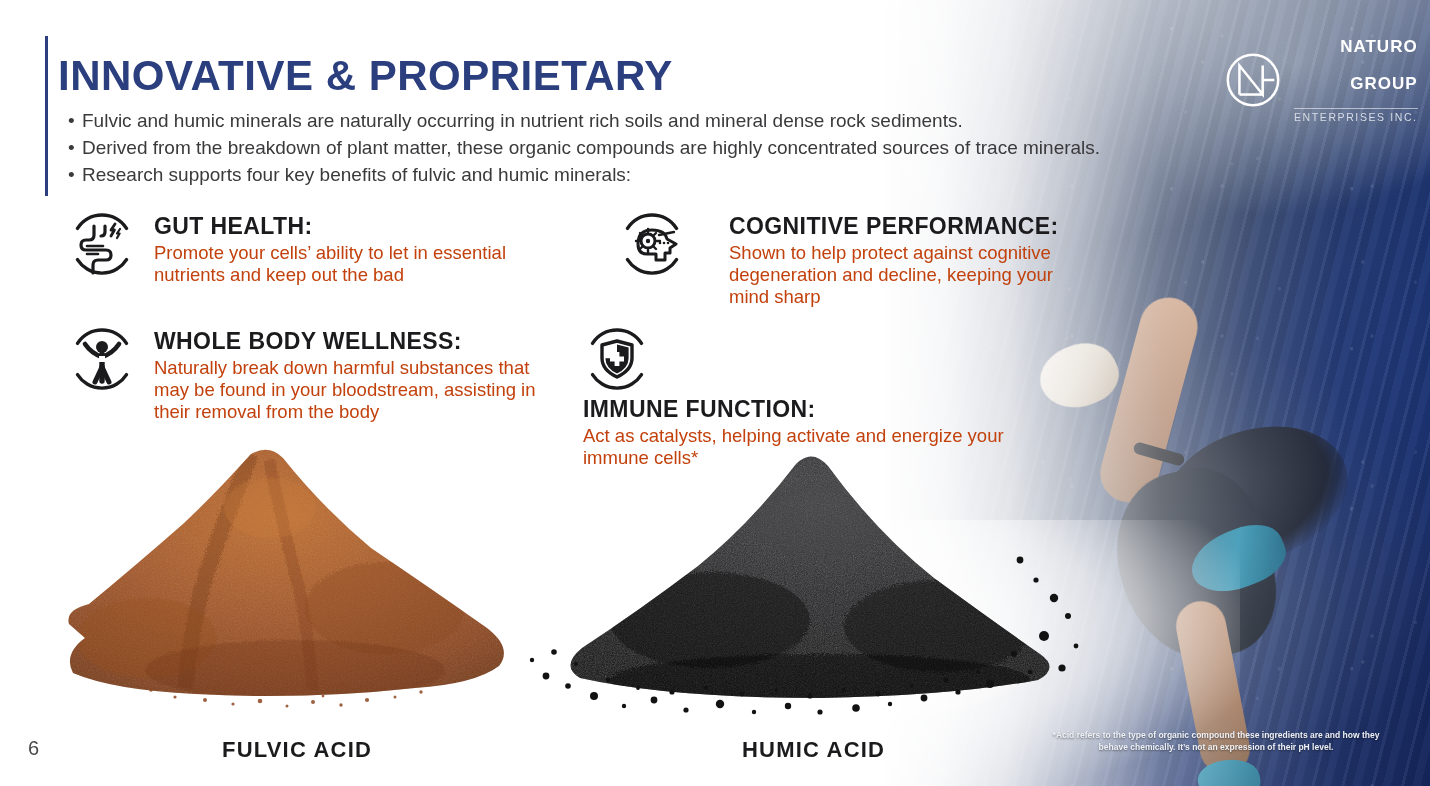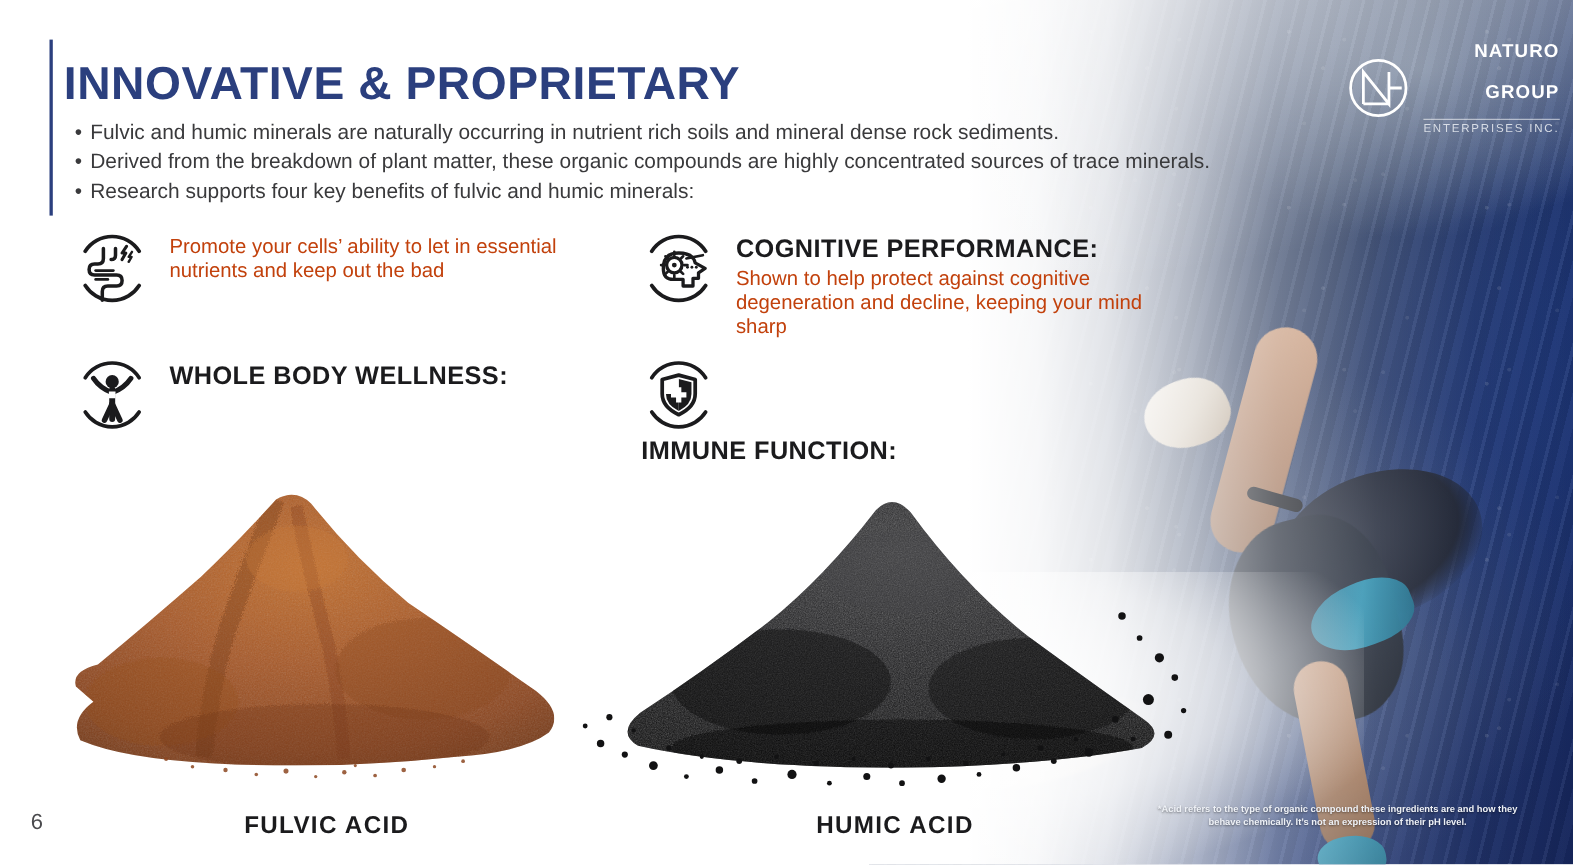--- a/index.html
+++ b/index.html
@@ -123,21 +123,21 @@
   .bullet{
     display:flex;align-items:flex-start;font-size:19px;line-height:26px;
     color:#3a3a3c;margin-bottom:1px;
   }
   .bullet .dot{width:14px;flex:0 0 14px;color:#3a3a3c;}
   .bullet .txt{flex:1;}
 
   
   .benefit{position:absolute;display:flex;align-items:flex-start;}
   .b1{left:68px;top:210px;width:480px;}
-  .b2{left:583px;top:210px;width:470px;}
+  .b2{left:618px;top:210px;width:470px;gap:25px;}
   .b3{left:68px;top:325px;width:480px;}
   .b4{left:583px;top:325px;width:470px;flex-direction:column;}
   .b-icon{flex:0 0 68px;width:68px;height:68px;margin-right:18px;}
   .b-icon svg{display:block;width:68px;height:68px;}
   .b-text{padding-top:3px;}
   .b-head{
     font-size:23px;font-weight:bold;letter-spacing:.4px;color:#1b1b1d;
     line-height:27px;margin-bottom:2px;
   }
   .b-body{font-size:18.5px;line-height:22px;color:#c2410c;}
@@ -240,20 +240,21 @@
         <path d="M34 5 a29 29 0 0 1 24.5 13.4 M58.5 49.6 A29 29 0 0 1 9.5 49.6 M9.5 18.4 A29 29 0 0 1 34 5" fill="none" stroke="#1b1b1d" stroke-width="3.4" stroke-linecap="round"></path>
         <path d="M26 16 L26 25 q0 5 -5 5 h-3 q-5 0 -5 5 t5 5 h20 q5 0 5 5 t-5 5 h-8 q-5 0 -5 5 v8" fill="none" stroke="#1b1b1d" stroke-width="3.2" stroke-linecap="round" stroke-linejoin="round"></path>
         <path d="M37 16 L37 22 q0 4 -4 4" fill="none" stroke="#1b1b1d" stroke-width="3.2" stroke-linecap="round"></path>
         <path d="M19 36 h16" fill="none" stroke="#1b1b1d" stroke-width="2.6" stroke-linecap="round"></path>
         <path d="M19 44 h11" fill="none" stroke="#1b1b1d" stroke-width="2.6" stroke-linecap="round"></path>
         <path d="M47 14 l-4 6 h3.4 l-3.4 6" fill="none" stroke="#1b1b1d" stroke-width="2.8" stroke-linecap="round" stroke-linejoin="round"></path>
         <path d="M52 19 l-3 4.5 h2.6 l-2.6 4.5" fill="none" stroke="#1b1b1d" stroke-width="2.2" stroke-linecap="round" stroke-linejoin="round"></path>
       </svg>
     </div>
     <div class="b-text">
+      <div class="b-head">GUT HEALTH:</div>
       <div class="b-body">Promote your cells’ ability to let in essential nutrients and keep out the bad</div>
     </div>
   </div>
 
   <div class="benefit b2">
     <div class="b-icon">
       <svg viewBox="0 0 68 68" aria-hidden="true">
         <path d="M34 5 a29 29 0 0 1 24.5 13.4 M58.5 49.6 A29 29 0 0 1 9.5 49.6 M9.5 18.4 A29 29 0 0 1 34 5" fill="none" stroke="#1b1b1d" stroke-width="3.4" stroke-linecap="round"></path>
         <path d="M20 34 q0 -14 14 -14 q13 0 15 9 l9 5 l-6 4 v5 h-5 v7 h-9 v-6 h-9 q-9 0 -9 -10 z" fill="none" stroke="#1b1b1d" stroke-width="3" stroke-linejoin="round" stroke-linecap="round"></path>
         <circle cx="30" cy="31" r="7" fill="none" stroke="#1b1b1d" stroke-width="3"></circle>
@@ -279,39 +280,41 @@
         <path d="M34 29 L34 56" stroke="#1b1b1d" stroke-width="5.4" stroke-linecap="round"></path>
         <path d="M34 42 L27 57" stroke="#1b1b1d" stroke-width="5" stroke-linecap="round"></path>
         <path d="M34 42 L41 57" stroke="#1b1b1d" stroke-width="5" stroke-linecap="round"></path>
         <path d="M34 32 Q23 28 17 19" fill="none" stroke="#1b1b1d" stroke-width="4.6" stroke-linecap="round"></path>
         <path d="M34 32 Q45 28 51 19" fill="none" stroke="#1b1b1d" stroke-width="4.6" stroke-linecap="round"></path>
         <path d="M31 31 h6 v6 h-6 z" fill="#ffffff"></path>
       </svg>
     </div>
     <div class="b-text">
       <div class="b-head">WHOLE BODY WELLNESS:</div>
+      <div class="b-body">Naturally break down harmful substances that may be found in your bloodstream, assisting in their removal from the body</div>
     </div>
   </div>
 
   <div class="benefit b4">
     <div class="b-icon">
       <svg viewBox="0 0 68 68" aria-hidden="true">
         <path d="M34 5 a29 29 0 0 1 24.5 13.4 M58.5 49.6 A29 29 0 0 1 9.5 49.6 M9.5 18.4 A29 29 0 0 1 34 5" fill="none" stroke="#1b1b1d" stroke-width="3.4" stroke-linecap="round"></path>
         <path d="M34 16 L49 20 v13 q0 12 -15 19 q-15 -7 -15 -19 V20 z" fill="none" stroke="#1b1b1d" stroke-width="3.4" stroke-linejoin="round"></path>
         <path d="M34 19.6 L45.6 22.6 v10.6 q0 9.6 -11.6 15.4 z" fill="#1b1b1d"></path>
         <path d="M34 19.6 L22.4 22.6 v10.6 q0 9.6 11.6 15.4 z" fill="#1b1b1d" opacity="0.0"></path>
         <path d="M22.4 33.2 V22.6 L34 19.6 v13.6 z" fill="#ffffff"></path>
         <path d="M34 33.2 h11.6 q0 9.6 -11.6 15.4 z" fill="#ffffff" opacity="0.0"></path>
         <path d="M22.4 33.2 h11.6 v15.4 Q22.4 42.8 22.4 33.2 z" fill="#1b1b1d"></path>
         <path d="M34 33.2 h11.6 q0 9.6 -11.6 15.4 z" fill="none"></path>
         <path d="M31.6 27 h4.8 v4.6 h4.6 v4.8 h-4.6 v4.6 h-4.8 v-4.6 H27 v-4.8 h4.6 z" fill="#ffffff"></path>
       </svg>
     </div>
     <div class="b-text">
       <div class="b-head">IMMUNE FUNCTION:</div>
+      <div class="b-body">Act as catalysts, helping activate and energize your immune cells*</div>
     </div>
   </div>
 
   <div class="powder fulvic">
     <svg viewBox="0 0 470 275" width="470" height="275" aria-hidden="true">
       <defs>
         <radialGradient id="fulGrad" cx="48%" cy="28%" r="78%">
           <stop offset="0%" stop-color="#c2702f"></stop>
           <stop offset="42%" stop-color="#a85a2a"></stop>
           <stop offset="78%" stop-color="#8c4721"></stop>

